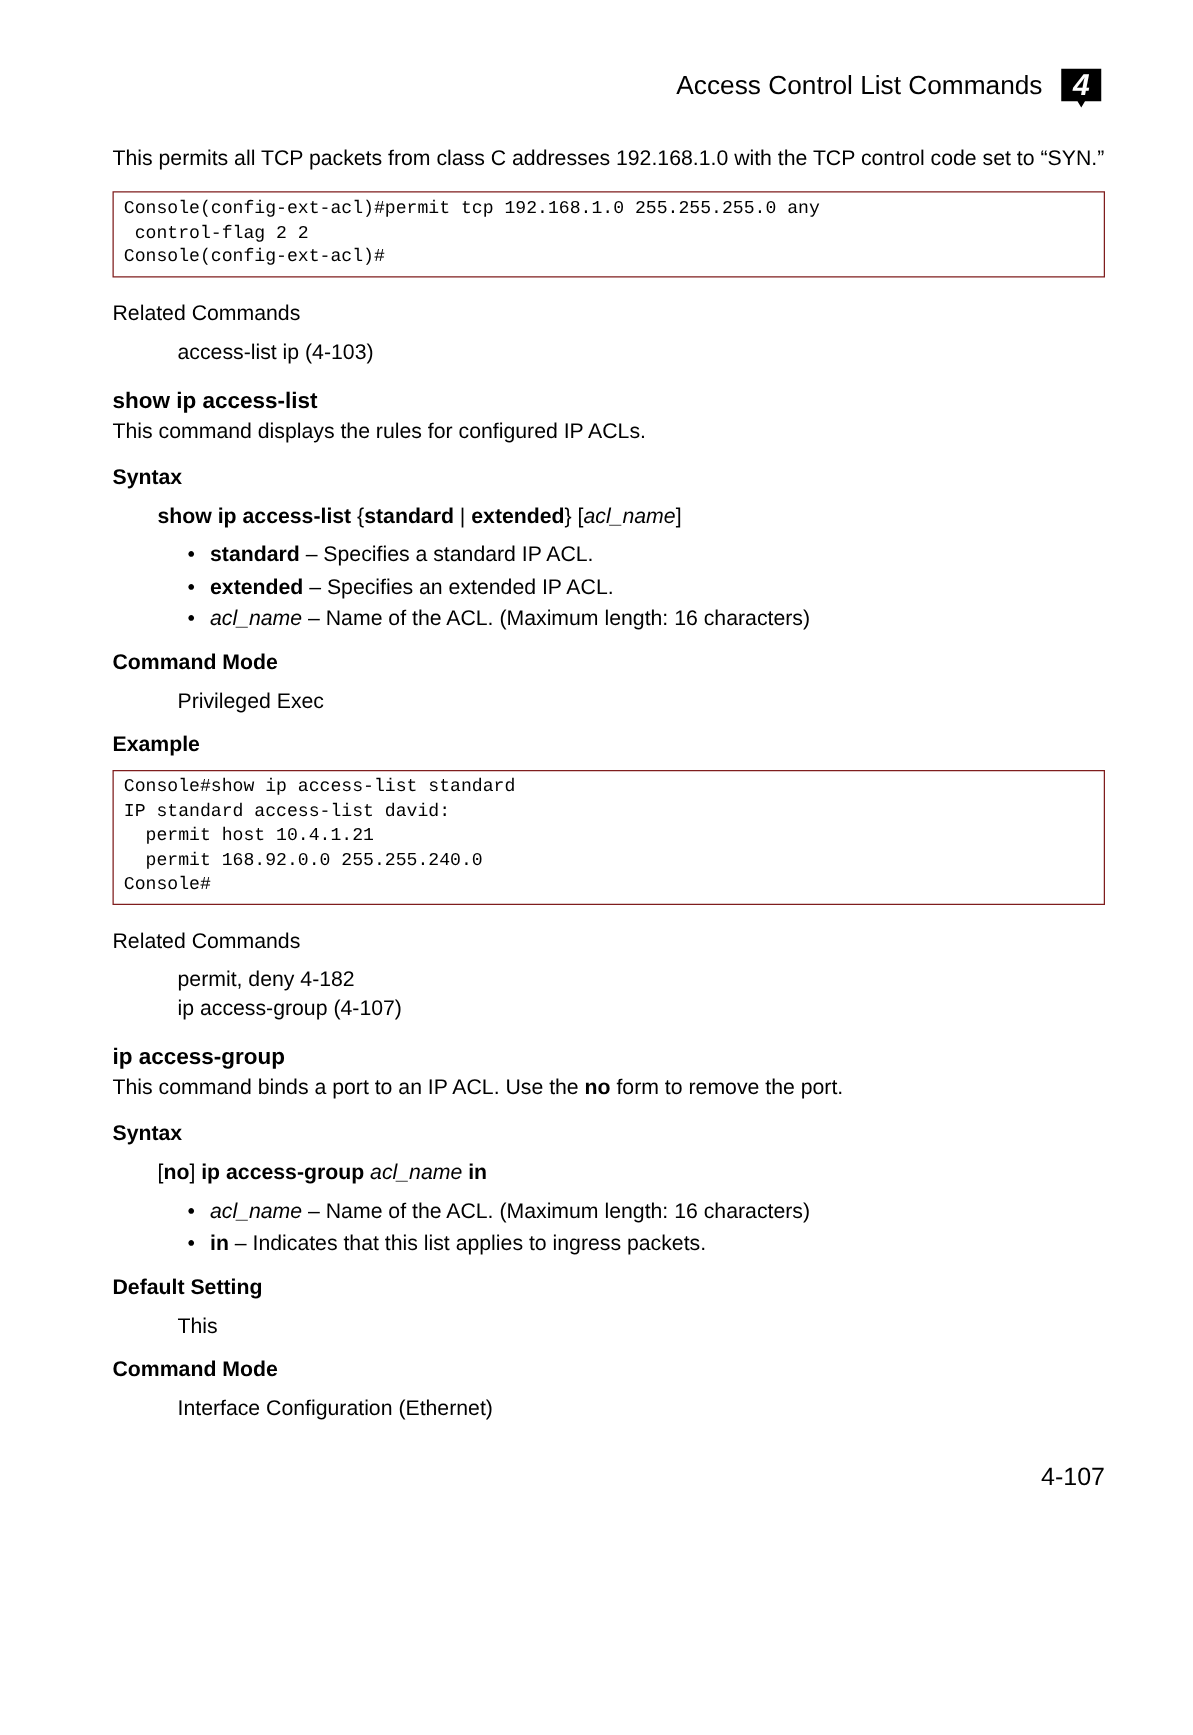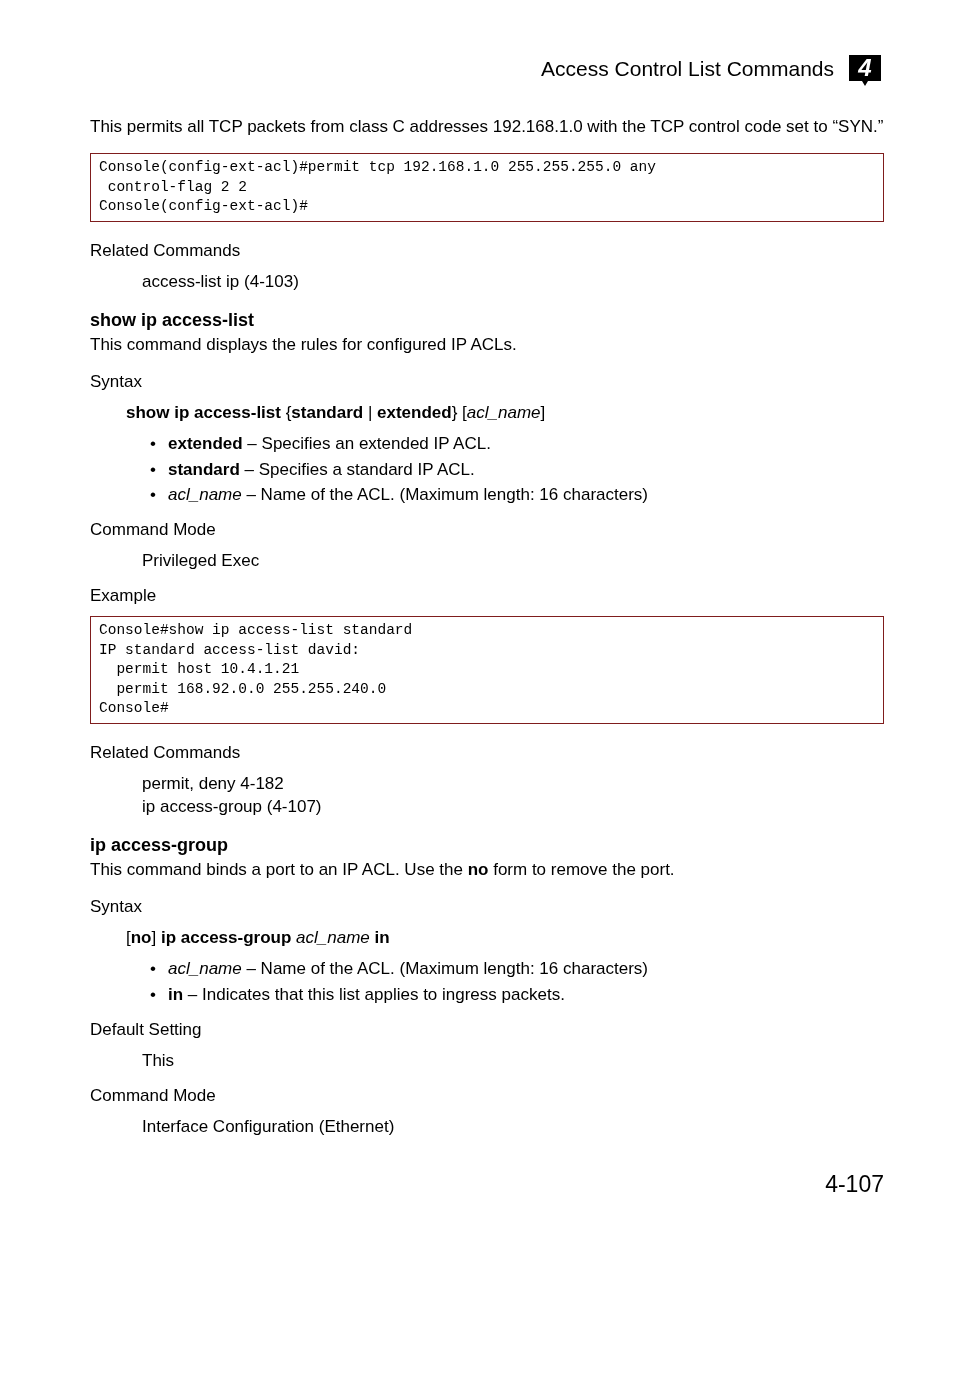--- a/index.html
+++ b/index.html
@@ -36,21 +36,21 @@
     font-family: "Courier New", monospace;
     font-size: 14.5px;
     padding: 4px 8px;
     margin: 6px 0 18px 0;
     white-space: pre;
     line-height: 1.35;
   }
   .h-rel { font-weight: normal; margin: 4px 0 8px 0; }
   .indent1 { margin-left: 52px; }
   .h-sub { font-weight: bold; font-size: 18px; margin: 14px 0 2px 0; }
-  .h-syn { font-weight: normal; margin: 12px 0 8px 0; }
+  .h-syn { font-weight: bold; margin: 12px 0 8px 0; }
   .syntax-line { margin-left: 36px; margin-bottom: 8px; }
   ul.bullets {
     list-style: none;
     padding: 0;
     margin: 2px 0 4px 60px;
   }
   ul.bullets li {
     position: relative;
     padding-left: 18px;
     margin-bottom: 3px;
@@ -59,21 +59,21 @@
     content: "•";
     position: absolute;
     left: 0;
     top: 0;
   }
   .b { font-weight: bold; }
   .i { font-style: italic; }
   .pagenum {
     text-align: right;
     margin-top: 30px;
-    font-size: 23px;
+    font-size: 20px;
   }
 </style>
 </head>
 <body>
 
 <div class="header-row">
   <span class="header-title">Access Control List Commands</span>
   <span class="chapter-box">
     <svg width="38" height="36" viewBox="0 0 38 36">
       <polygon points="3,4 35,4 35,30 22,30 19,35 16,30 3,30" fill="#000"></polygon>
@@ -92,22 +92,22 @@
 <div class="indent1">access-list ip (4-103)</div>
 
 <div class="h-sub">show ip access-list</div>
 <p>This command displays the rules for configured IP ACLs.</p>
 
 <div class="h-syn">Syntax</div>
 <div class="syntax-line">
   <span class="b">show ip access-list</span><span> {</span><span class="b">standard</span><span> | </span><span class="b">extended</span><span>} [</span><span class="i">acl_name</span><span>]</span>
 </div>
 <ul class="bullets">
+  <li><span class="b">standard</span><span> – Specifies a standard IP ACL.</span></li>
   <li><span class="b">extended</span><span> – Specifies an extended IP ACL.</span></li>
-  <li><span class="b">standard</span><span> – Specifies a standard IP ACL.</span></li>
   <li><span class="i">acl_name</span><span> – Name of the ACL. (Maximum length: 16 characters)</span></li>
 </ul>
 
 <div class="h-syn">Command Mode</div>
 <div class="indent1">Privileged Exec</div>
 
 <div class="h-syn">Example</div>
 <div class="code-box">Console#show ip access-list standard
 IP standard access-list david:
   permit host 10.4.1.21

